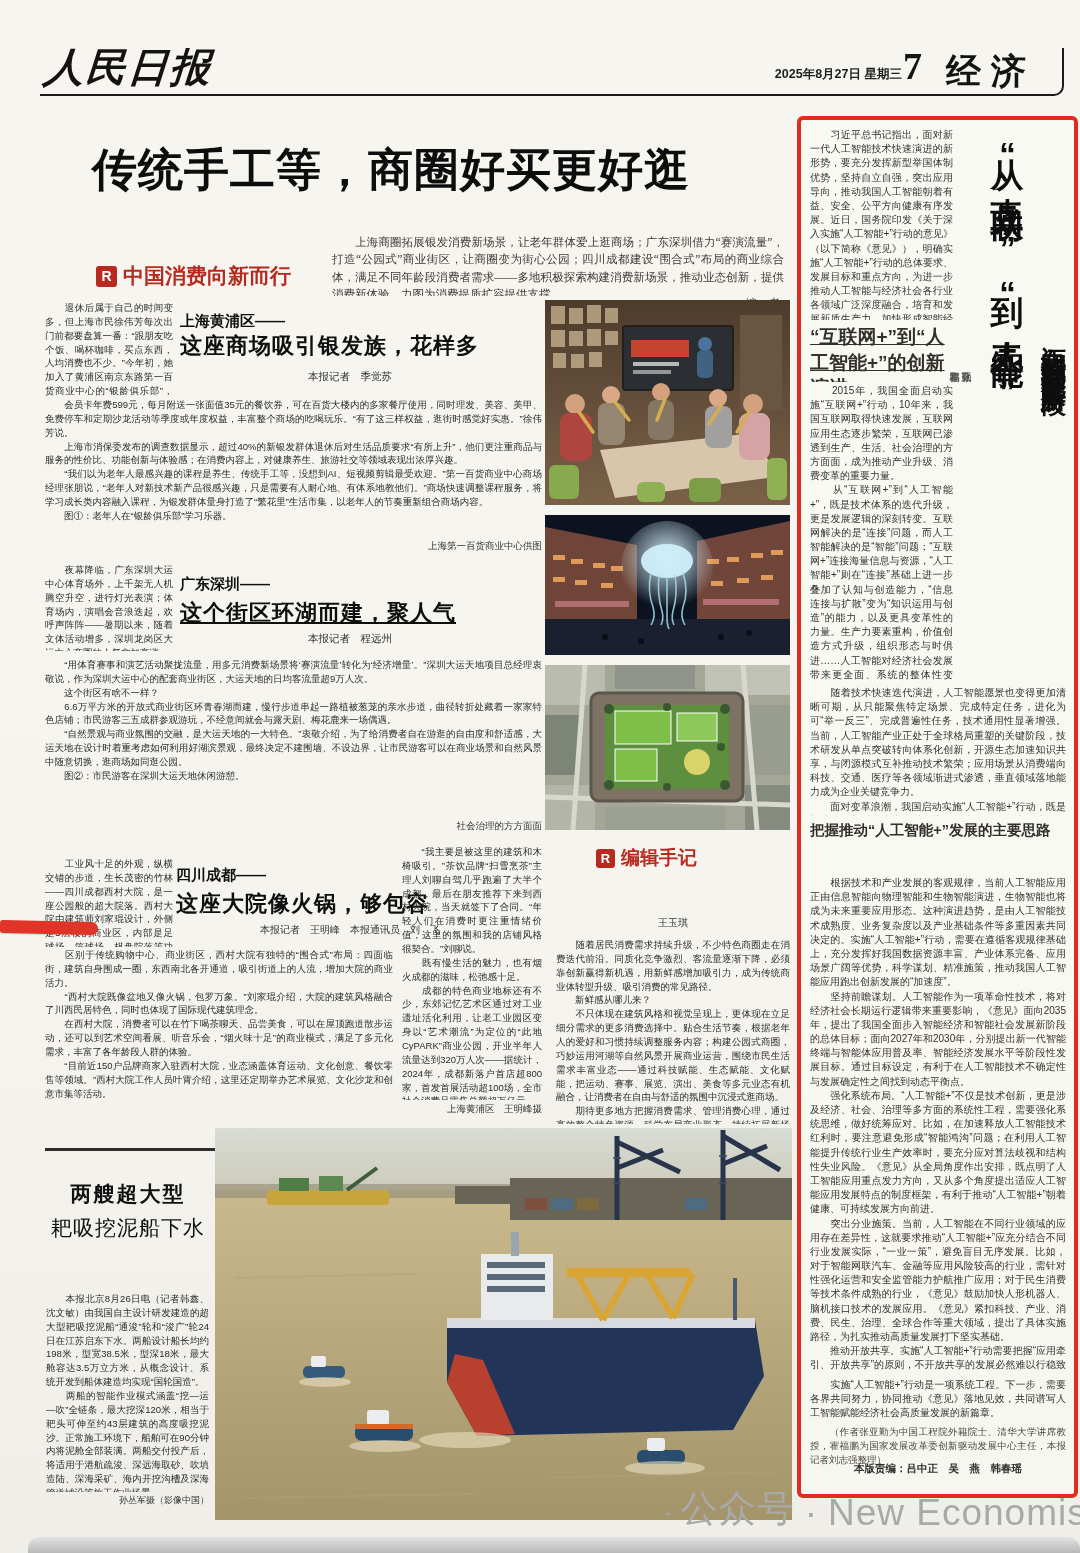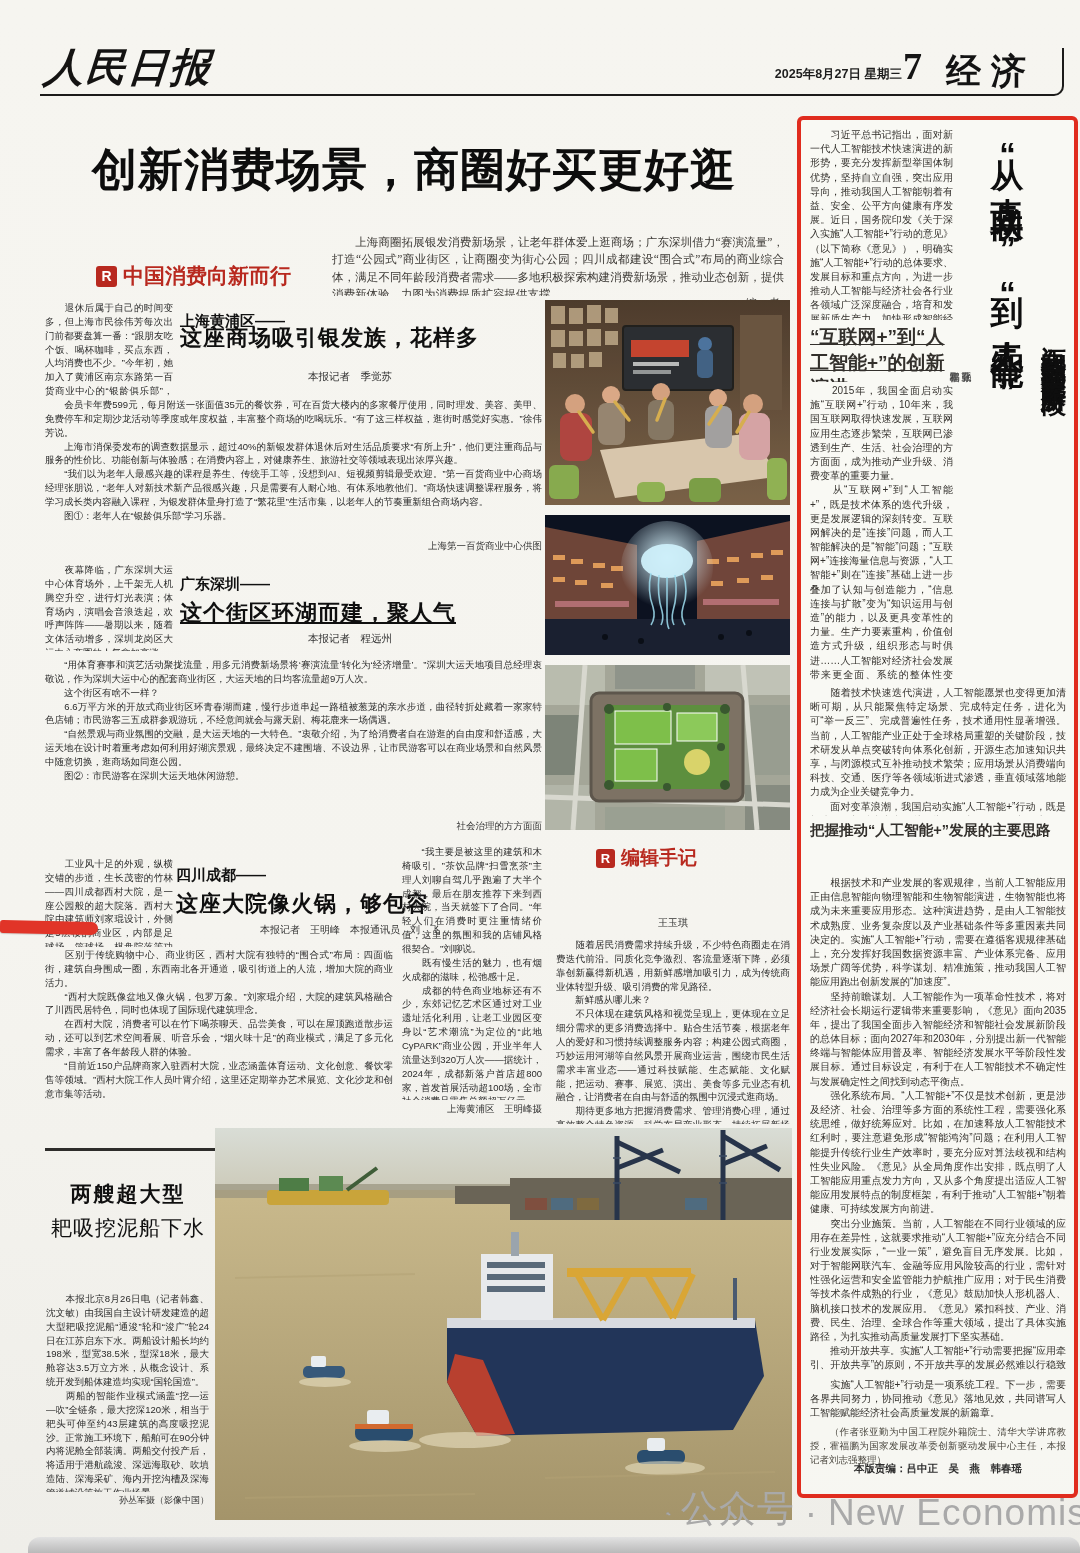--- a/index.html
+++ b/index.html
@@ -36,33 +36,33 @@
 <body>
 
 <div id="page">
 
   <div class="abs" style="left:40px;top:48px;width:1022px;height:46px;border-bottom:2.5px solid #1c1b1a;border-right:2.5px solid #1c1b1a;border-bottom-right-radius:10px;"></div>
   <div class="abs serif" style="left:44px;top:40px;font-size:40px;font-weight:bold;font-style:italic;letter-spacing:2px;color:#141312;transform:skewX(-4deg);"><span>人民日报</span></div>
   <div class="abs" style="left:752px;top:66px;width:150px;font-size:12.5px;font-weight:bold;color:#1d1d1d;text-align:right;white-space:nowrap;">2025年8月27日  星期三</div>
   <div class="abs serif" style="left:903px;top:44px;font-size:38px;font-weight:bold;color:#151515;">7</div>
   <div class="abs" style="left:946px;top:48px;font-size:35px;font-weight:bold;letter-spacing:10px;color:#131313;">经济</div>
 
-  <div class="abs" style="left:92px;top:140px;width:660px;font-size:45px;font-weight:bold;letter-spacing:1px;color:#0d0d0d;white-space:nowrap;">创新消费场景，商圈好买更好逛</div>
+  <div class="abs" style="left:92px;top:140px;width:660px;font-size:45px;font-weight:bold;letter-spacing:1px;color:#0d0d0d;white-space:nowrap;">传统手工等，商圈好买更好逛</div>
 
   <div class="abs redlabel" style="left:96px;top:262px;font-size:21px;">
     <span class="rlogo" style="width:21px;height:21px;font-size:14px;">R</span>
     <span>中国消费向新而行</span>
   </div>
 
   <div class="t serif" style="left:332px;top:234px;width:452px;height:62px;font-size:11.5px;line-height:1.5;color:#3d3a36;">　　上海商圈拓展银发消费新场景，让老年群体爱上逛商场；广东深圳借力“赛演流量”，打造“公园式”商业街区，让商圈变为街心公园；四川成都建设“围合式”布局的商业综合体，满足不同年龄段消费者需求——多地积极探索构建消费新场景，推动业态创新，提供消费新体验，力图为消费提质扩容提供支撑。</div>
   <div class="abs serif" style="left:620px;top:296px;width:160px;text-align:right;font-size:11.5px;color:#3d3a36;">——编　者</div>
 
   <div class="t" style="left:45px;top:301px;width:128px;height:96px;">　　退休后属于自己的时间变多，但上海市民徐伟芳每次出门前都要盘算一番：“跟朋友吃个饭、喝杯咖啡，买点东西，人均消费也不少。”今年初，她加入了黄浦区南京东路第一百货商业中心的“银龄俱乐部”，一下子感觉出门“轻松”了。</div>
   <div class="abs kicker" style="left:180px;top:312px;">上海黄浦区——</div>
-  <div class="abs atitle" style="left:180px;top:323px;font-size:22px;">这座商场吸引银发族，花样多</div>
+  <div class="abs atitle" style="left:180px;top:331px;font-size:22px;">这座商场吸引银发族，花样多</div>
   <div class="abs byline serif" style="left:180px;top:370px;width:340px;">本报记者　季觉苏</div>
   <div class="t" style="left:45px;top:398px;width:497px;height:138px;">　　会员卡年费599元，每月附送一张面值35元的餐饮券，可在百货大楼内的多家餐厅使用，同时理发、美容、美甲、免费停车和定期沙龙活动等季度或年度权益，丰富整个商场的吃喝玩乐。“有了这三样权益，逛街时感觉好实惠。”徐伟芳说。
 　　上海市消保委发布的调查数据显示，超过40%的新银发群体退休后对生活品质要求“有所上升”，他们更注重商品与服务的性价比、功能创新与体验感；在消费内容上，对健康养生、旅游社交等领域表现出浓厚兴趣。
 　　“我们以为老年人最感兴趣的课程是养生、传统手工等，没想到AI、短视频剪辑最受欢迎。”第一百货商业中心商场经理张朋说，“老年人对新技术新产品很感兴趣，只是需要有人耐心地、有体系地教他们。”商场快速调整课程服务，将学习成长类内容融入课程，为银发群体量身打造了“繁花里”生活市集，以老年人的节奏重新组合商场内容。
 　　图①：老年人在“银龄俱乐部”学习乐器。</div>
   <div class="credit" style="left:302px;top:540px;width:240px;">上海第一百货商业中心供图</div>
 
   <div class="t" style="left:45px;top:563px;width:128px;height:88px;">　　夜幕降临，广东深圳大运中心体育场外，上千架无人机腾空升空，进行灯光表演；体育场内，演唱会音浪迭起，欢呼声阵阵——暑期以来，随着文体活动增多，深圳龙岗区大运中心商圈的人气愈加高涨。</div>
   <div class="abs kicker" style="left:180px;top:575px;">广东深圳——</div>
   <div class="abs atitle" style="left:180px;top:598px;font-size:22px;text-decoration:underline;">这个街区环湖而建，聚人气</div>

